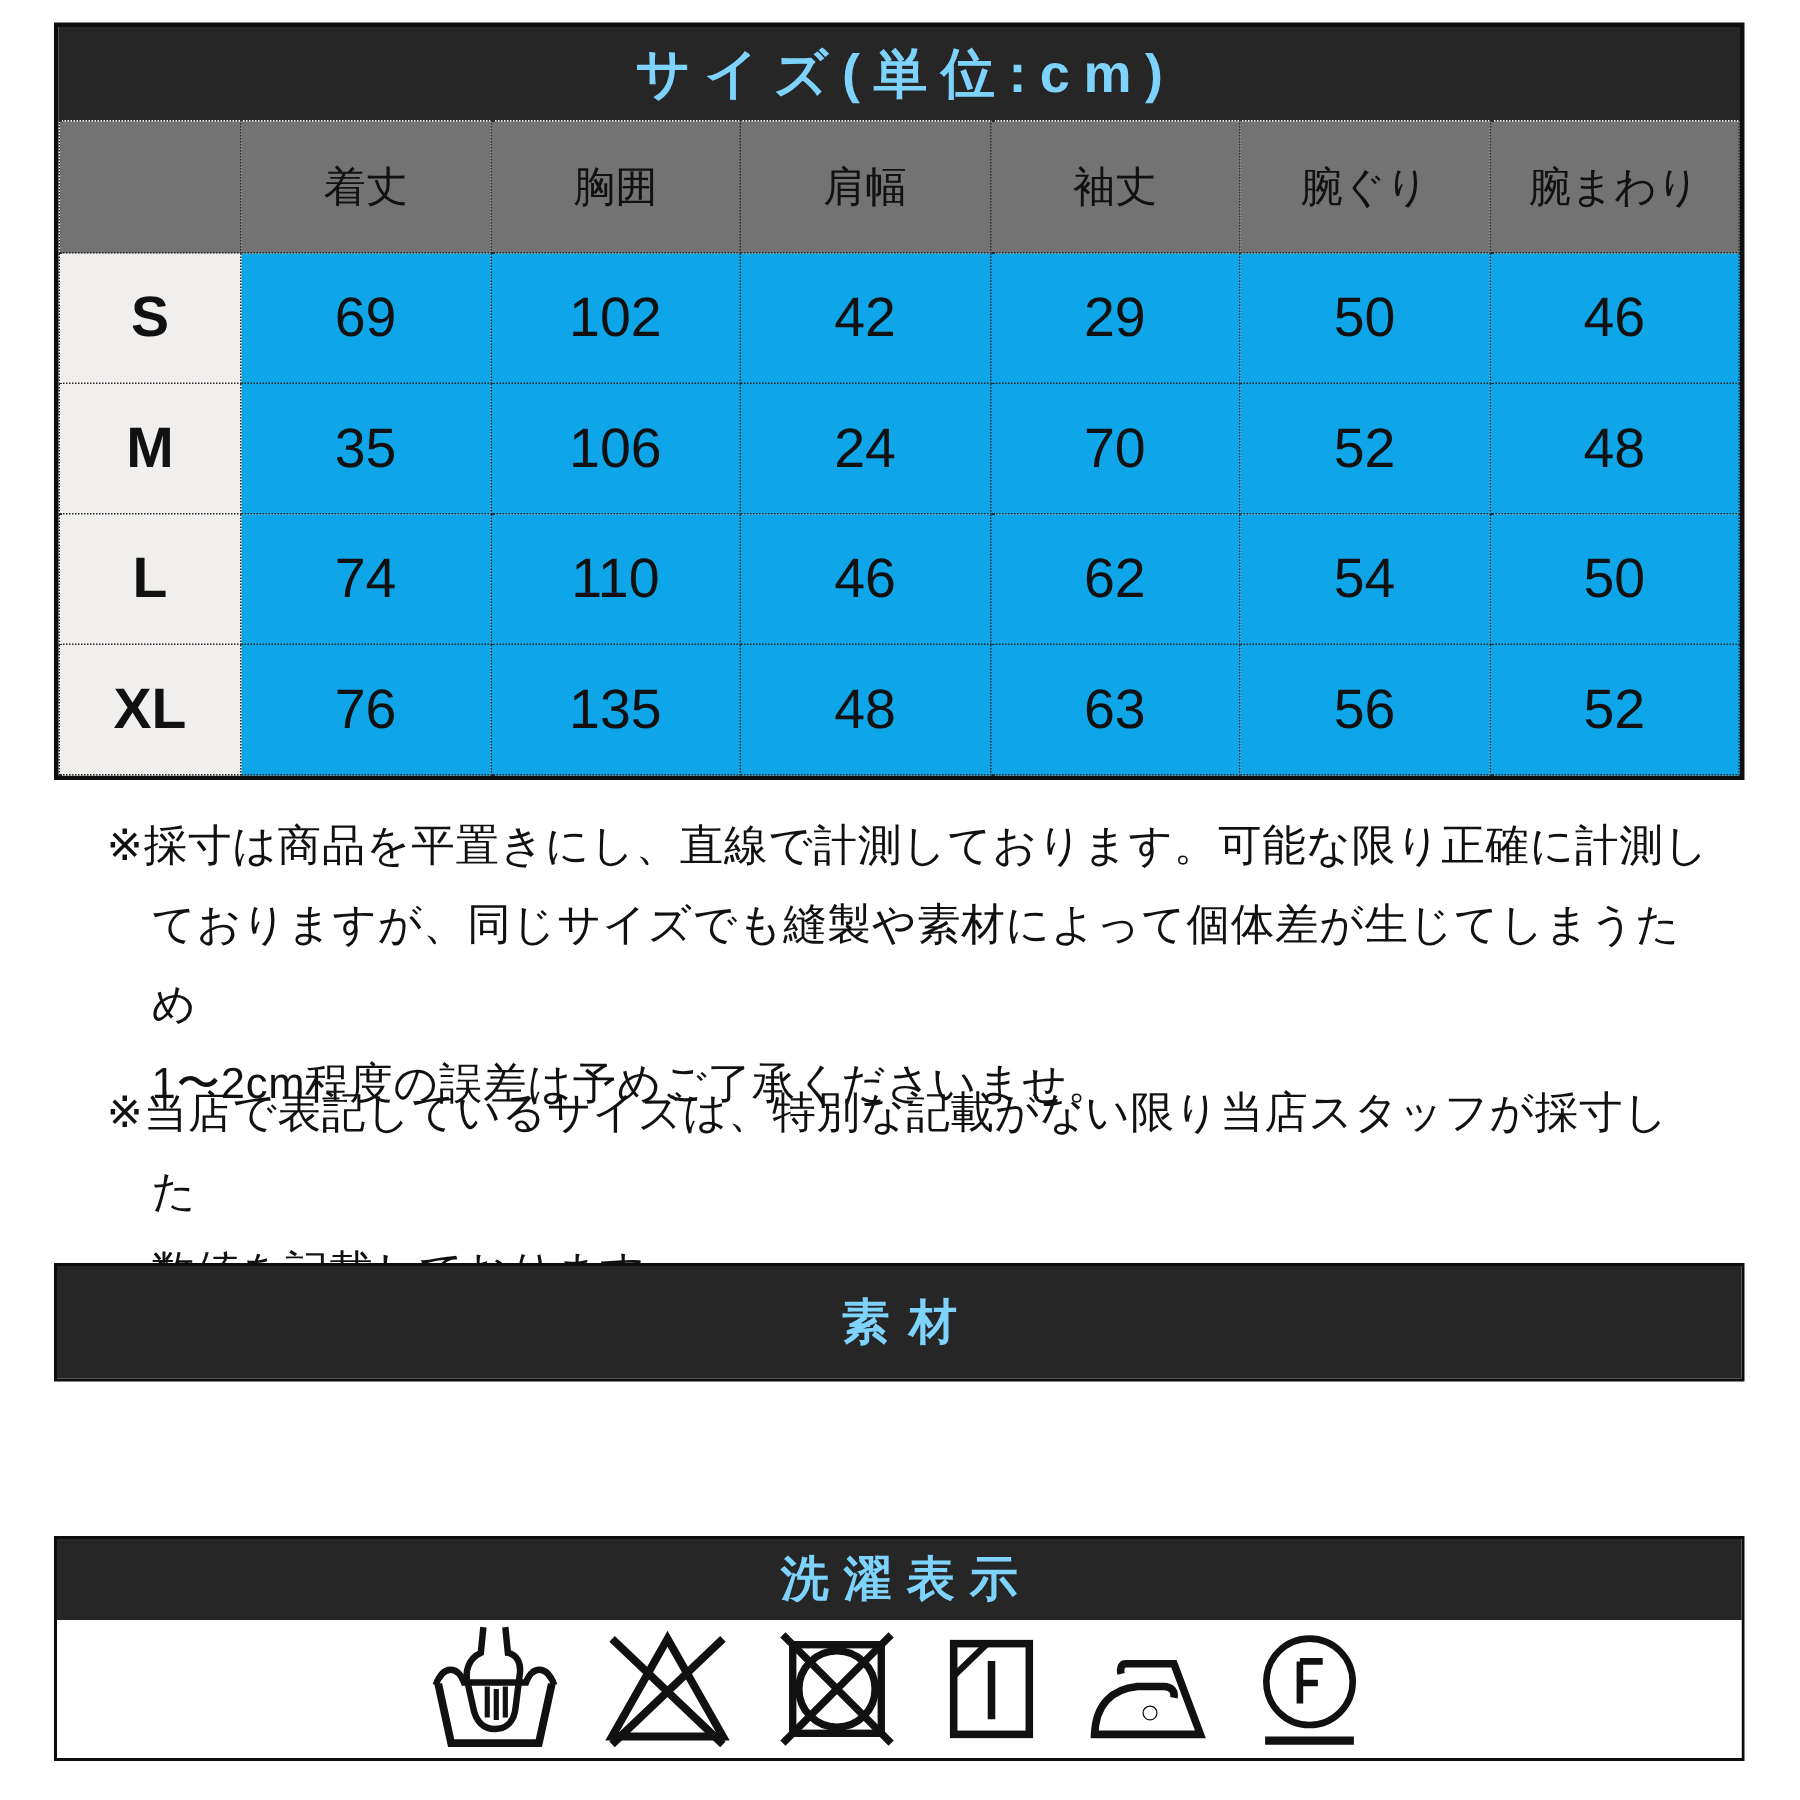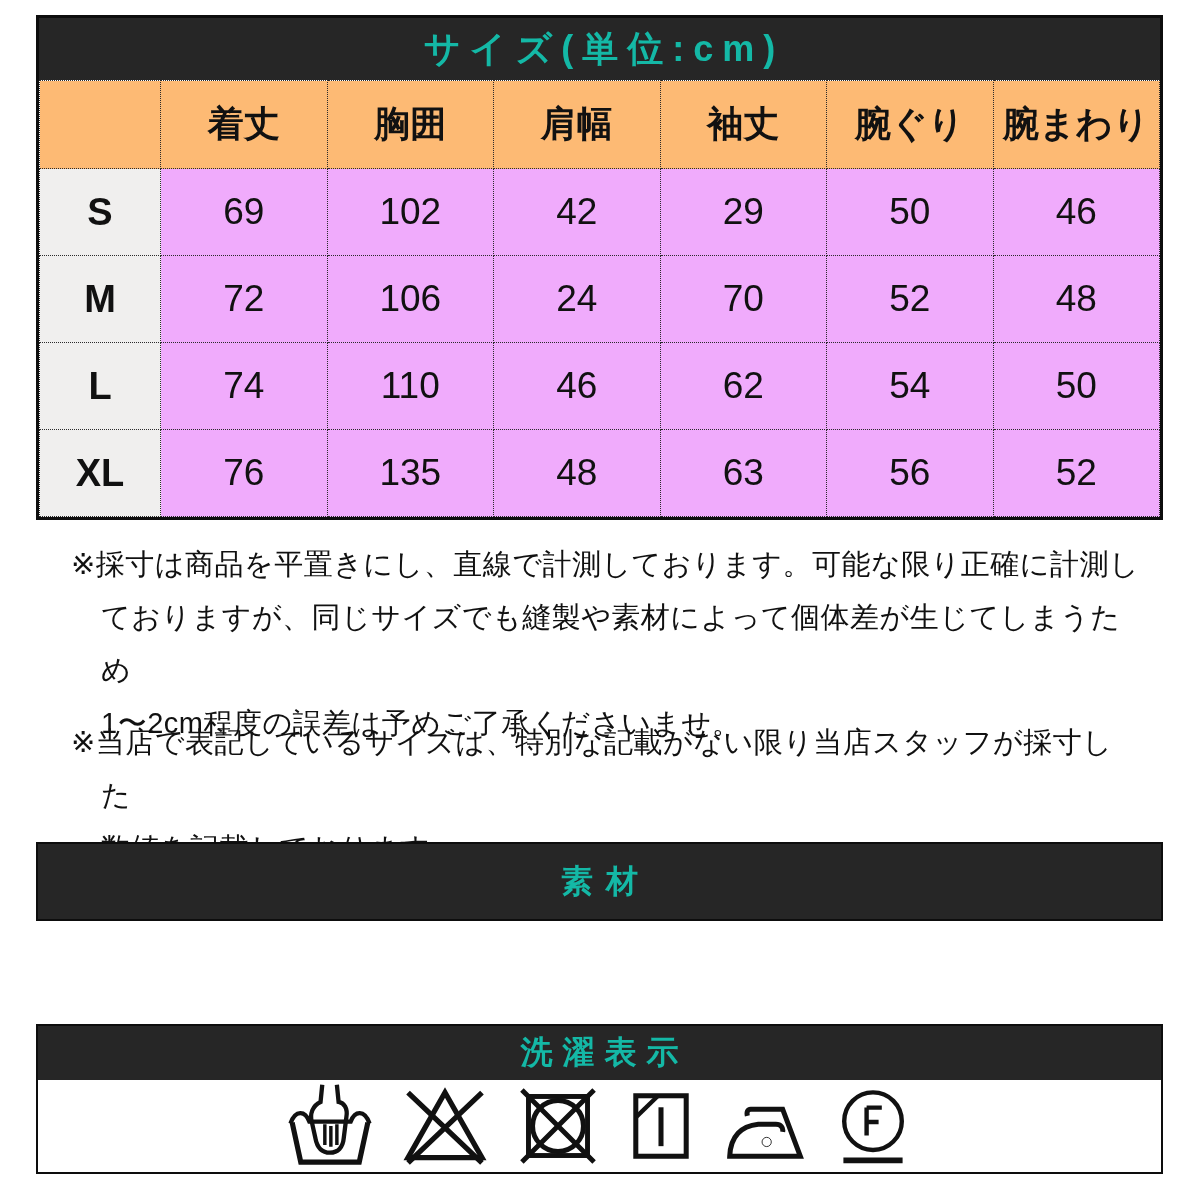--- a/index.html
+++ b/index.html
@@ -10,35 +10,35 @@
     color:#111111;
   }
   .page { position:absolute; left:0; top:0; width:1200px; height:1200px; background:#fff; }
 
   
   .size-section {
     position:absolute; left:36px; top:15px; width:1127px;
     border:3px solid #0d0d0d; background:#fff;
   }
   .band {
-    background:#262626; color:#14b8a6; font-weight:bold;
+    background:#262626; color:#7dd3fc; font-weight:bold;
     display:flex; align-items:center; justify-content:center;
   }
   .band.main { height:62px; font-size:36px; letter-spacing:9px; text-indent:9px; }
   .band.small { height:75px; font-size:32px; letter-spacing:13px; text-indent:13px; }
 
   table.size-table { width:100%; border-collapse:collapse; table-layout:fixed; }
   table.size-table col.c0 { width:121px; }
   table.size-table th, table.size-table td {
     border:1px dotted #2b2b2b; text-align:center; vertical-align:middle;
   }
-  table.size-table tr.head-row th { height:88px; background:#fdba74; font-size:36px; font-weight:bold; }
+  table.size-table tr.head-row th { height:88px; background:#737373; font-size:28px; font-weight:normal; }
   table.size-table tr.data-row { }
   table.size-table tr.data-row th { background:#f0efee; font-size:38px; font-weight:bold; }
-  table.size-table tr.data-row td { background:#f0abfc; font-size:37px; font-weight:normal; }
+  table.size-table tr.data-row td { background:#0ea5e9; font-size:37px; font-weight:normal; }
   table.size-table tr.data-row th, table.size-table tr.data-row td { height:87px; }
 
   
   .note {
     position:absolute; left:71px; width:1070px;
     font-size:29px; line-height:53px; letter-spacing:0.5px;
     white-space:pre-line; color:#111;
     padding-left:30px; text-indent:-30px;
   }
   .note.note1 { top:538px; }
@@ -96,21 +96,21 @@
           <th>S</th>
           <td>69</td>
           <td>102</td>
           <td>42</td>
           <td>29</td>
           <td>50</td>
           <td>46</td>
         </tr>
         <tr class="data-row">
           <th>M</th>
-          <td>72</td>
+          <td>35</td>
           <td>106</td>
           <td>24</td>
           <td>70</td>
           <td>52</td>
           <td>48</td>
         </tr>
         <tr class="data-row">
           <th>L</th>
           <td>74</td>
           <td>110</td>

